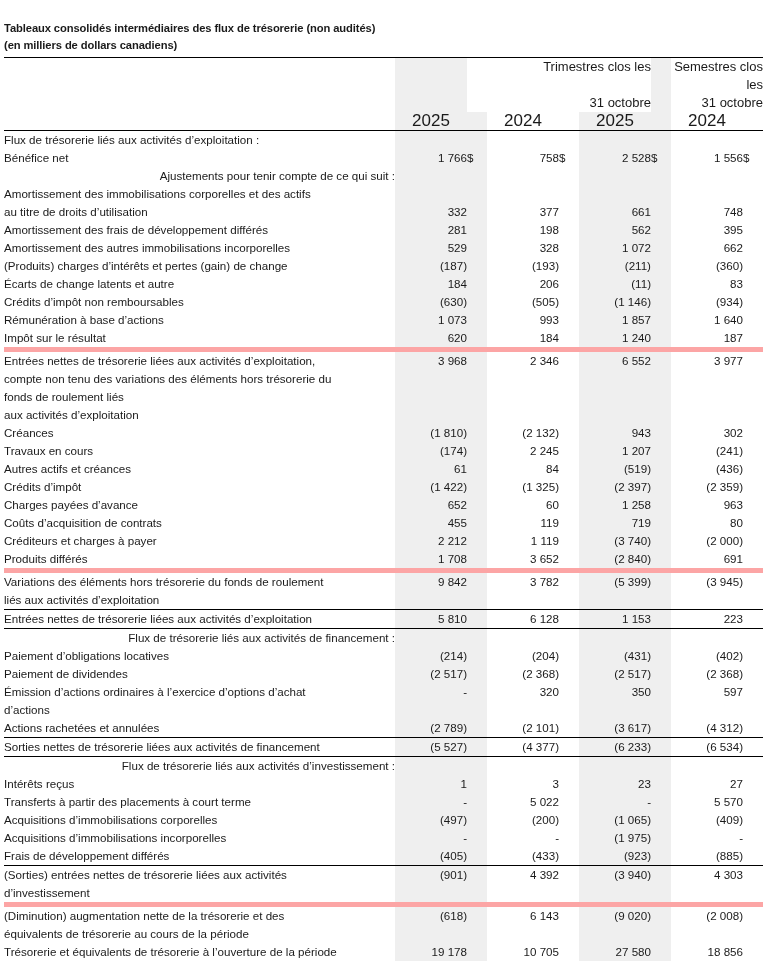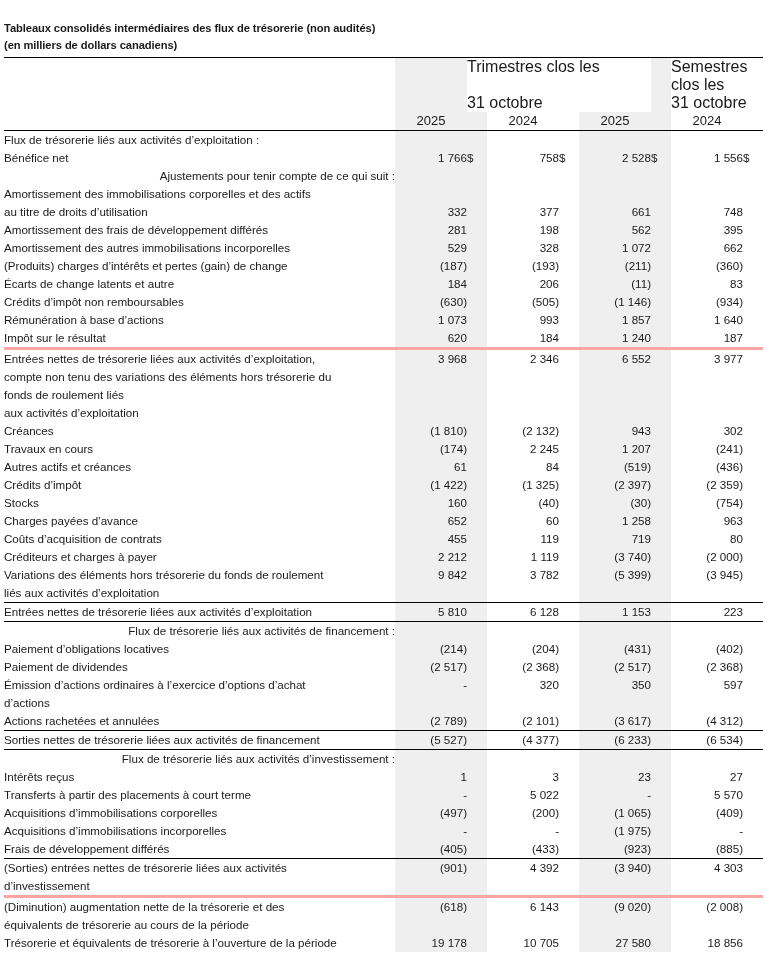--- a/index.html
+++ b/index.html
@@ -76,33 +76,33 @@
   
   .i0 { padding-left: 2px; }
   .i1 { padding-left: 10px; text-align: right; }
   .i2 { padding-left: 22px; }
 
   .bold, .bold td { font-weight: bold; }
 
   
   .rule-top-thick > td { border-top: 1.6px solid #000; }
   .rule-bot-thick > td { border-bottom: 1.6px solid #000; }
-  .rule-bot-thin  > td { border-bottom: 3px solid #fca5a5; }
+  .rule-bot-thin  > td { border-bottom: 5px solid #fca5a5; }
 
   
   .hdr-span {
-    text-align: left;
+    text-align: right;
     font-weight: bold;
-    font-size: 16px;
+    font-size: 13px;
     line-height: 18px;
   }
   .hdr-year {
     text-align: center;
     font-weight: bold;
-    font-size: 13px;
+    font-size: 17px;
     line-height: 18px;
   }
 </style>
 </head>
 <body>
 
 <div id="page">
 
   <div class="doc-title">Tableaux consolidés intermédiaires des flux de trésorerie (non audités)</div>
   <div class="doc-title">(en milliers de dollars canadiens)</div>
@@ -323,31 +323,20 @@
         <td class="num shade">(1 422)</td>
           <td class="shade"></td>
         <td class="num">(1 325)</td>
           <td></td>
         <td class="num shade">(2 397)</td>
           <td class="shade"></td>
         <td class="num">(2 359)</td>
           <td></td>
       </tr>
       <tr>
-        <td class="lbl i2">Stocks</td>
-        <td class="num shade">160</td>
-          <td class="shade"></td>
-        <td class="num">(40)</td>
-          <td></td>
-        <td class="num shade">(30)</td>
-          <td class="shade"></td>
-        <td class="num">(754)</td>
-          <td></td>
-      </tr>
-      <tr>
         <td class="lbl i2">Charges payées d’avance</td>
         <td class="num shade">652</td>
           <td class="shade"></td>
         <td class="num">60</td>
           <td></td>
         <td class="num shade">1 258</td>
           <td class="shade"></td>
         <td class="num">963</td>
           <td></td>
       </tr>
@@ -364,20 +353,31 @@
       </tr>
       <tr>
         <td class="lbl i2">Créditeurs et charges à payer</td>
         <td class="num shade">2 212</td>
           <td class="shade"></td>
         <td class="num">1 119</td>
           <td></td>
         <td class="num shade">(3 740)</td>
           <td class="shade"></td>
         <td class="num">(2 000)</td>
+          <td></td>
+      </tr>
+      <tr class="rule-bot-thin">
+        <td class="lbl i2">Produits différés</td>
+        <td class="num shade">1 708</td>
+          <td class="shade"></td>
+        <td class="num">3 652</td>
+          <td></td>
+        <td class="num shade">(2 840)</td>
+          <td class="shade"></td>
+        <td class="num">691</td>
           <td></td>
       </tr>
 
       <tr>
         <td class="lbl i0">Variations des éléments hors trésorerie du fonds de roulement
 liés aux activités d’exploitation</td>
         <td class="num shade">9 842</td>
           <td class="shade"></td>
         <td class="num">3 782</td>
           <td></td>

